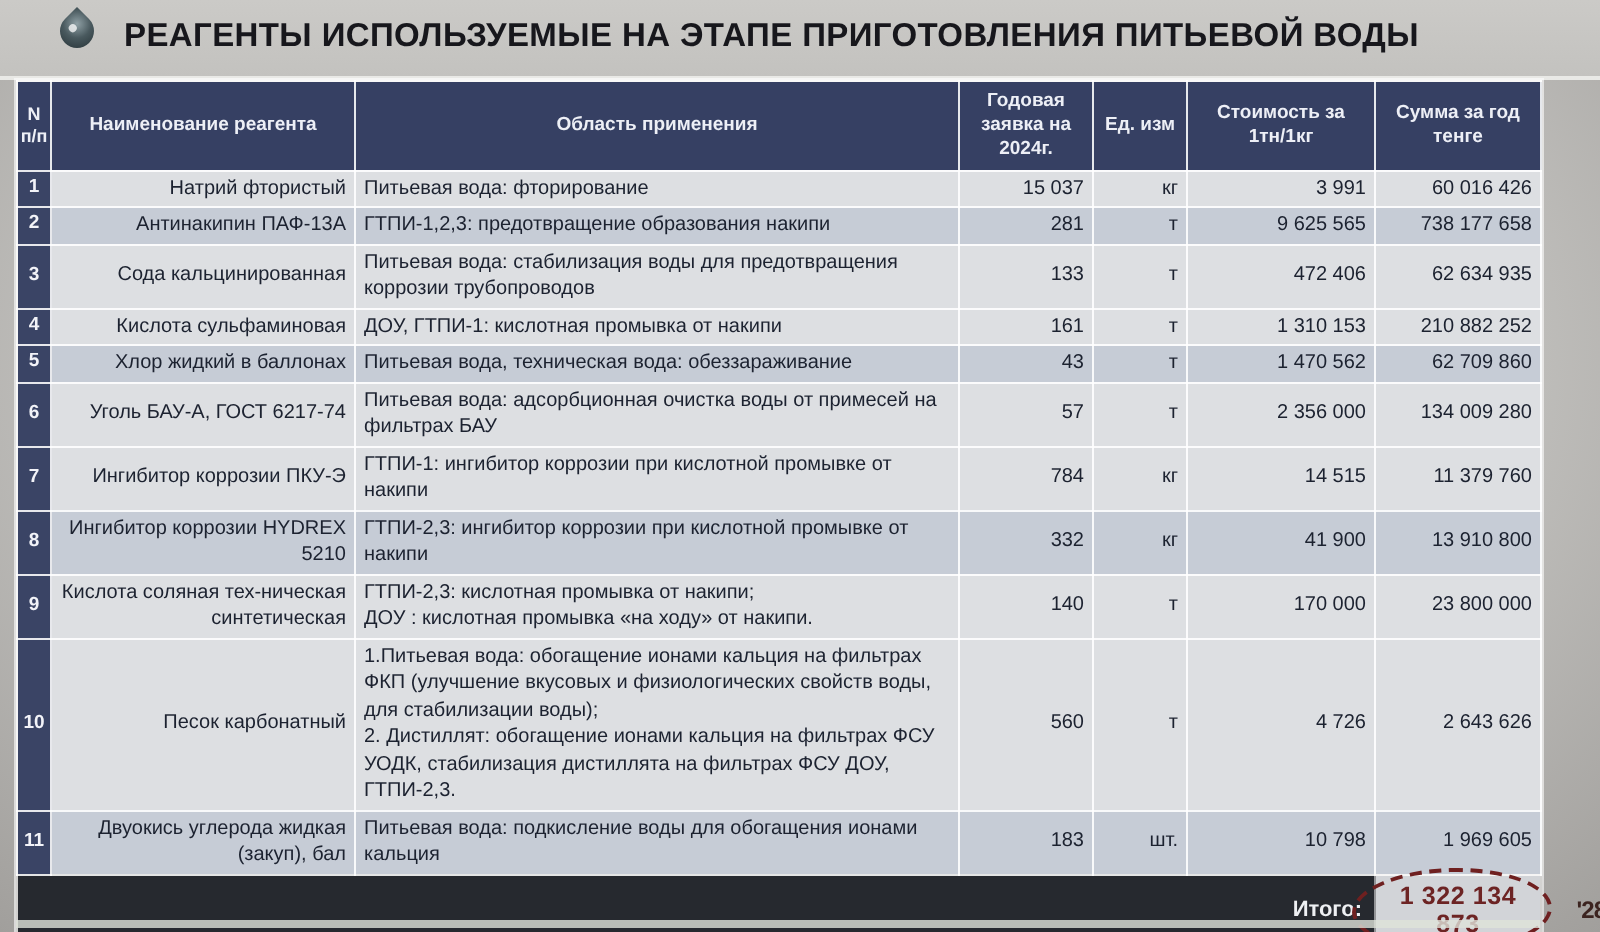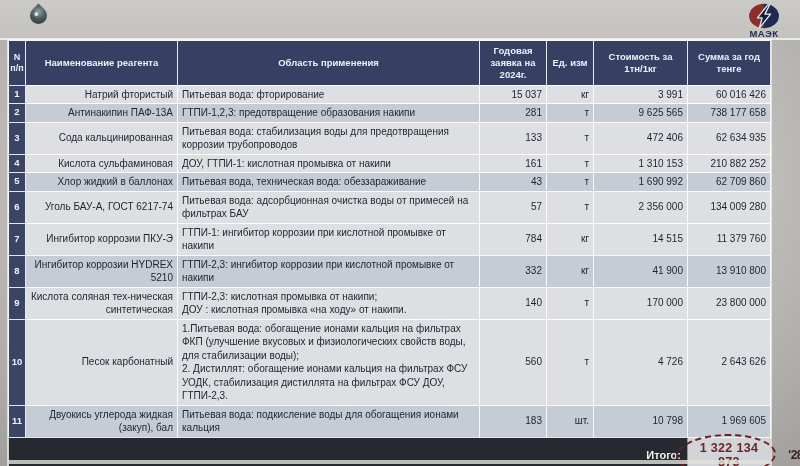--- a/index.html
+++ b/index.html
@@ -86,36 +86,21 @@
   .bottom-strip{
     position:absolute;left:8px;bottom:2px;width:762px;height:4px;
     background:#dfe2da;opacity:.8;
   }
 </style>
 </head>
 <body>
 
 <div class="titlebar">
   <div class="drop-icon"></div>
-  <div class="logo">
-    <svg width="38" height="28" viewBox="0 0 40 30">
-      <defs>
-        <clipPath id="lhalf">
-            <rect x="0" y="0" width="20" height="30"></rect>
-          </clipPath>
-        <clipPath id="rhalf">
-            <rect x="20" y="0" width="20" height="30"></rect>
-          </clipPath>
-      </defs>
-      <ellipse cx="20" cy="15" rx="16" ry="13" fill="#8a2e2a" clip-path="url(#lhalf)"></ellipse>
-      <ellipse cx="20" cy="15" rx="16" ry="13" fill="#1f2b50" clip-path="url(#rhalf)"></ellipse>
-      <polygon points="24,3 13,17 18,17 15,28 27,13 21,13 26,3" fill="#141d3a" stroke="#e9e9ef" stroke-width="1.4" stroke-linejoin="round"></polygon>
-    </svg>
-    <div class="logo-text">МАЭК</div>
-  </div>
+  <div class="slide-title">РЕАГЕНТЫ ИСПОЛЬЗУЕМЫЕ  НА ЭТАПЕ ПРИГОТОВЛЕНИЯ ПИТЬЕВОЙ ВОДЫ</div>
 </div>
 
 <table class="main">
   <colgroup>
     <col class="c-num">
       <col class="c-name">
       <col class="c-area">
       <col class="c-qty">
     <col class="c-unit">
       <col class="c-price">
@@ -169,21 +154,21 @@
     <td class="cell-unit">т</td>
     <td class="cell-price">1 310 153</td>
     <td class="cell-sum">210 882 252</td>
   </tr>
       <tr>
     <td class="cell-num">5</td>
     <td class="cell-name">Хлор жидкий в баллонах</td>
     <td class="cell-area">Питьевая вода, техническая вода: обеззараживание</td>
     <td class="cell-qty">43</td>
     <td class="cell-unit">т</td>
-    <td class="cell-price">1 690 992</td>
+    <td class="cell-price">1 470 562</td>
     <td class="cell-sum">62 709 860</td>
   </tr>
       <tr>
     <td class="cell-num">6</td>
     <td class="cell-name">Уголь БАУ-А, ГОСТ 6217-74</td>
     <td class="cell-area">Питьевая вода: адсорбционная очистка воды от примесей на фильтрах БАУ</td>
     <td class="cell-qty">57</td>
     <td class="cell-unit">т</td>
     <td class="cell-price">2 356 000</td>
     <td class="cell-sum">134 009 280</td>

